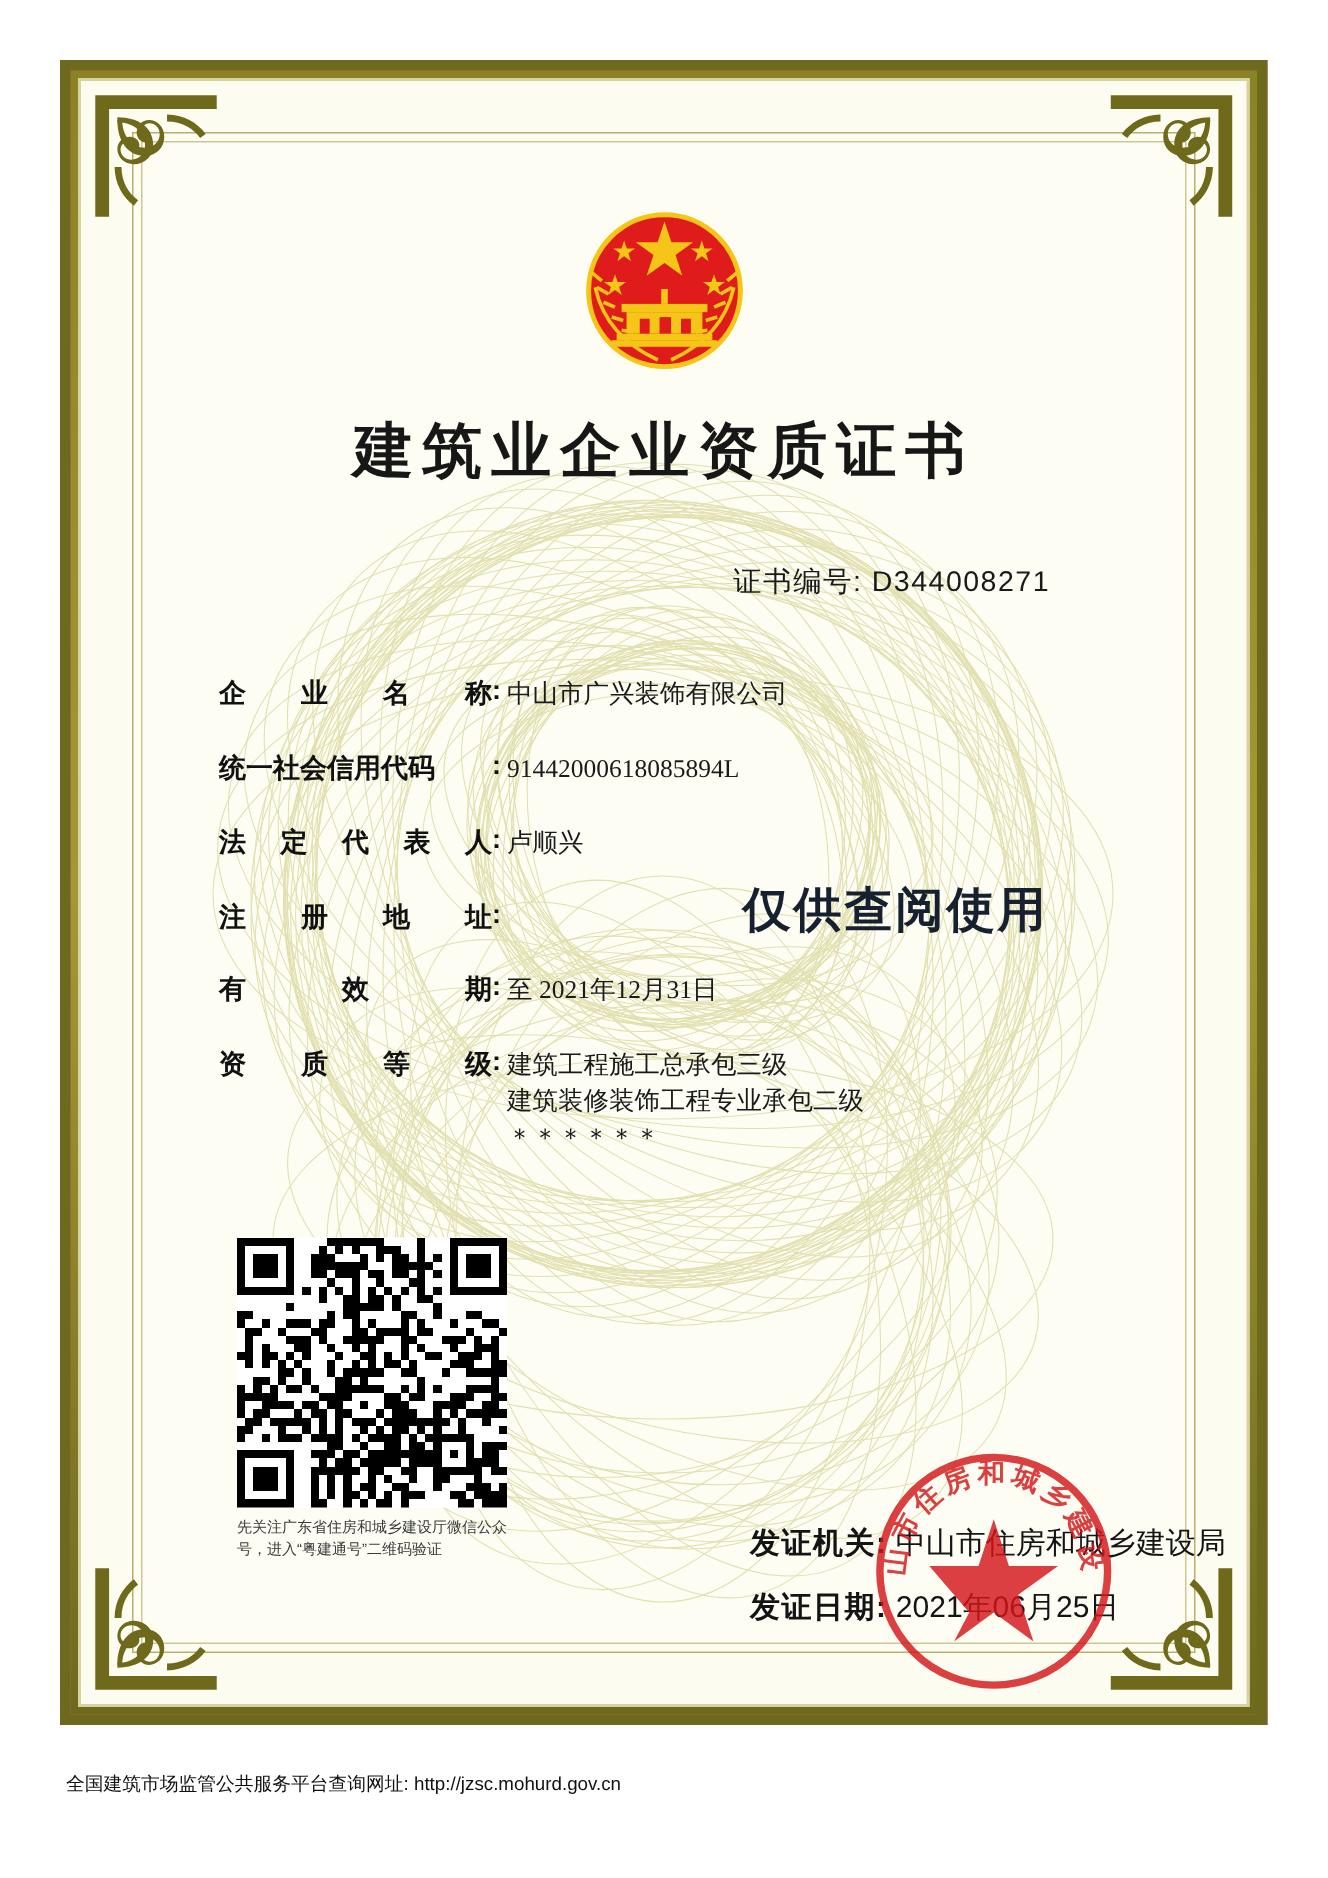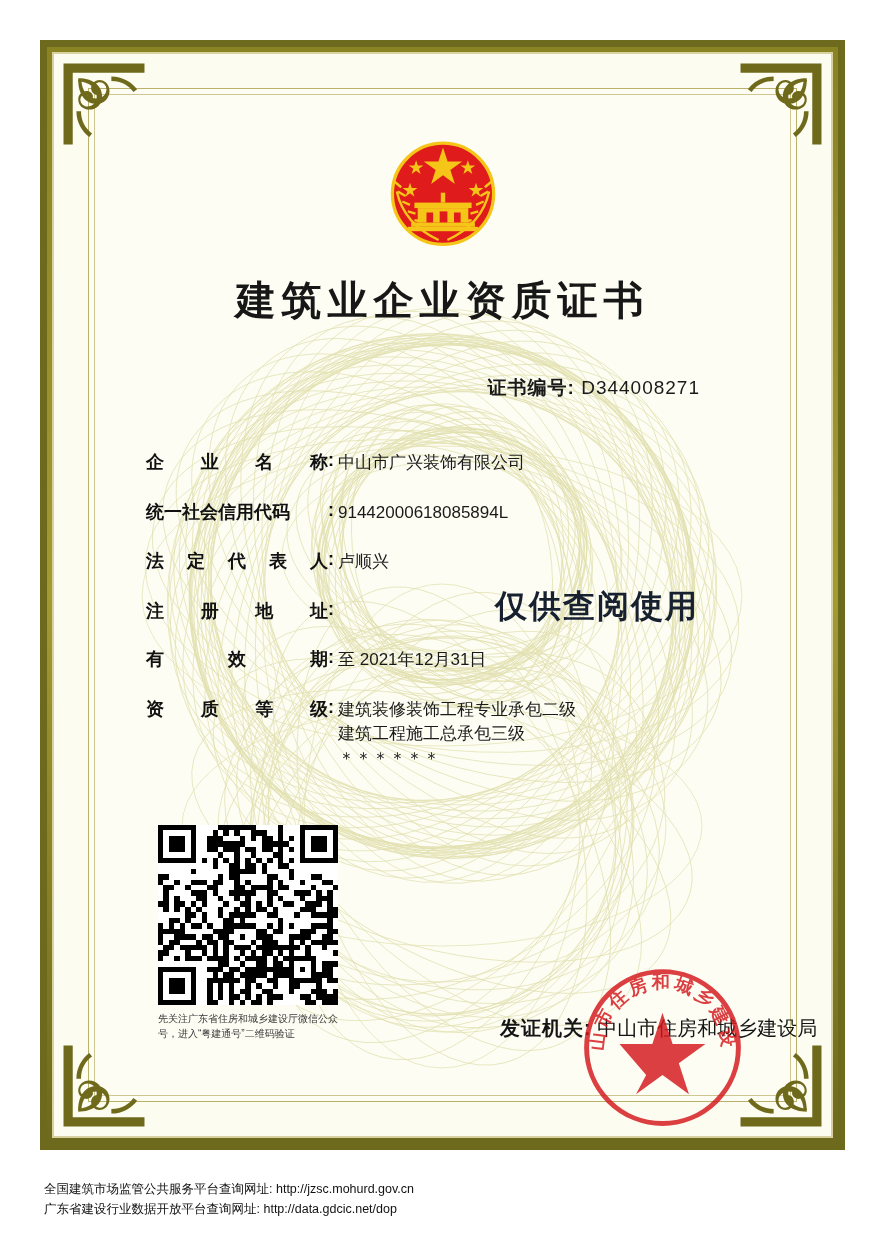--- a/index.html
+++ b/index.html
@@ -118,21 +118,21 @@
   }
 
   #cert-no {
     position: absolute;
     right: 145px;
     top: 335px;
     font-size: 19px;
     color: #1a1a1a;
     letter-spacing: 1px;
   }
-  #cert-no .lbl { font-weight: bold; }
+  #cert-no .lbl { font-weight: normal; }
 
   
   #fields {
     position: absolute;
     left: 106px;
     top: 410px;
     width: 600px;
   }
   .row {
     display: flex;
@@ -157,20 +157,21 @@
     flex: 0 0 10px;
     font-size: 18px;
     font-weight: bold;
     color: #111;
   }
   .row .value {
     font-size: 17px;
     color: #1a1a1a;
     line-height: 1.45;
     padding-top: 1px;
+    font-family: Liberation Serif, serif;
   }
   .row .value .line { display: block; white-space: nowrap; }
 
   
   #watermark {
     position: absolute;
     left: 455px;
     top: 545px;
     font-size: 32px;
     font-weight: bold;
@@ -492,22 +493,22 @@
 
     <div class="row">
       <div class="label spread">
         <span class="c">资</span>
           <span class="c">质</span>
           <span class="c">等</span>
           <span class="c">级</span>
       </div>
       <div class="colon">:</div>
       <div class="value">
+        <span class="line">建筑工程施工总承包三级</span>
         <span class="line">建筑装修装饰工程专业承包二级</span>
-        <span class="line">建筑工程施工总承包三级</span>
         <span class="line">＊＊＊＊＊＊</span>
       </div>
     </div>
 
   </div>
 
   <div id="qr-block">
     <svg id="qr" viewBox="0 0 33 33" shape-rendering="crispEdges">
       <rect width="33" height="33" fill="#ffffff"></rect>
       <g fill="#000000" id="qr-modules">
@@ -1063,37 +1064,37 @@
     <div id="qr-note">先关注广东省住房和城乡建设厅微信公众号，进入“粤建通号”二维码验证</div>
   </div>
 
   <div id="watermark">仅供查阅使用</div>
 
   <div id="issuer">
     <div class="irow">
       <span class="ilbl">发证机关:</span>
       <span class="ival">中山市住房和城乡建设局</span>
     </div>
+    <div class="irow">
+      <span class="ilbl">发证日期:</span>
+      <span class="ival">2021年06月25日</span>
+    </div>
   </div>
 
   <svg id="seal" viewBox="0 0 200 200">
     <g opacity="0.82">
       <circle cx="100" cy="100" r="92" fill="none" stroke="#d4161a" stroke-width="6"></circle>
       <polygon fill="#d4161a" points="100,58 112.3,95.7 152,95.7 119.8,119 132.1,156.7 100,133.4 67.9,156.7 80.2,133.4 47.9,95.7 87.7,95.7"></polygon>
       <path id="sealArc" d="M 28 100 A 72 72 0 0 1 172 100" fill="none"></path>
       <text fill="#d4161a" font-size="22" font-weight="bold" font-family="'DejaVu Sans', sans-serif" letter-spacing="4">
         <textPath href="#sealArc" startOffset="50%" text-anchor="middle">中山市住房和城乡建设局</textPath>
       </text>
     </g>
   </svg>
 
 </div>
 
 <div id="footer">
   <div class="f-line">
     <span>全国建筑市场监管公共服务平台查询网址:</span>
     <span class="url">http://jzsc.mohurd.gov.cn</span>
   </div>
-  <div class="f-line">
-    <span>广东省建设行业数据开放平台查询网址:</span>
-    <span class="url">http://data.gdcic.net/dop</span>
-  </div>
 </div>
 
 </body></html>

